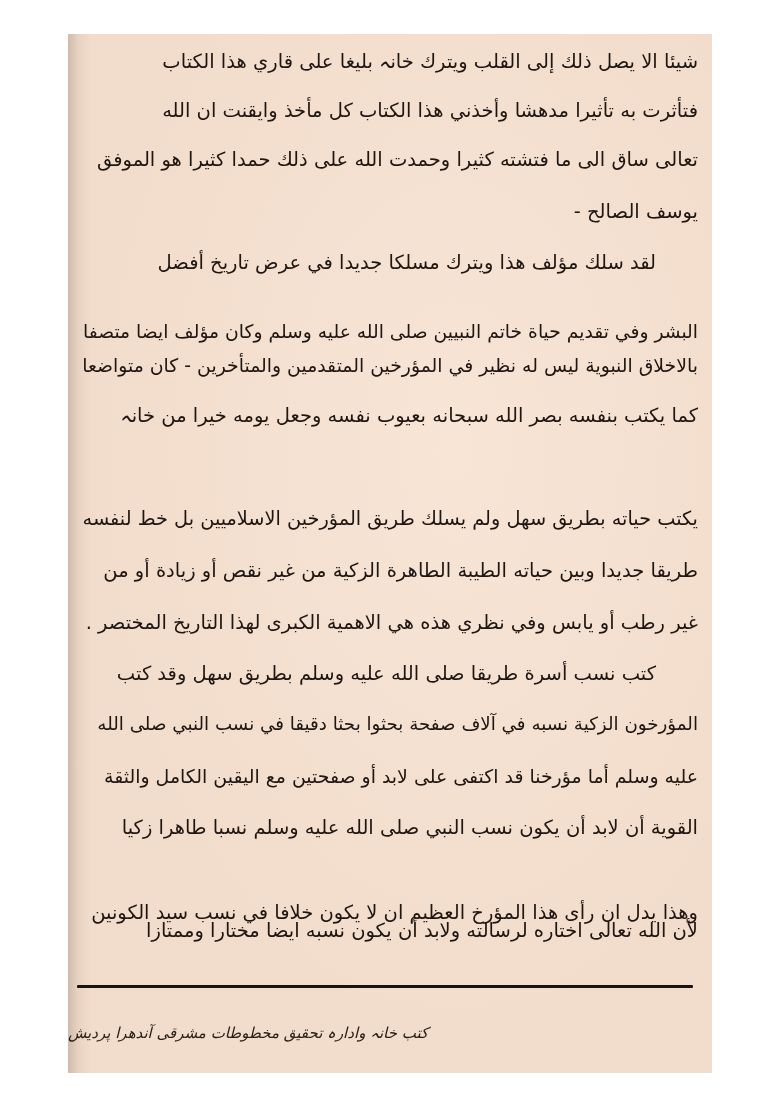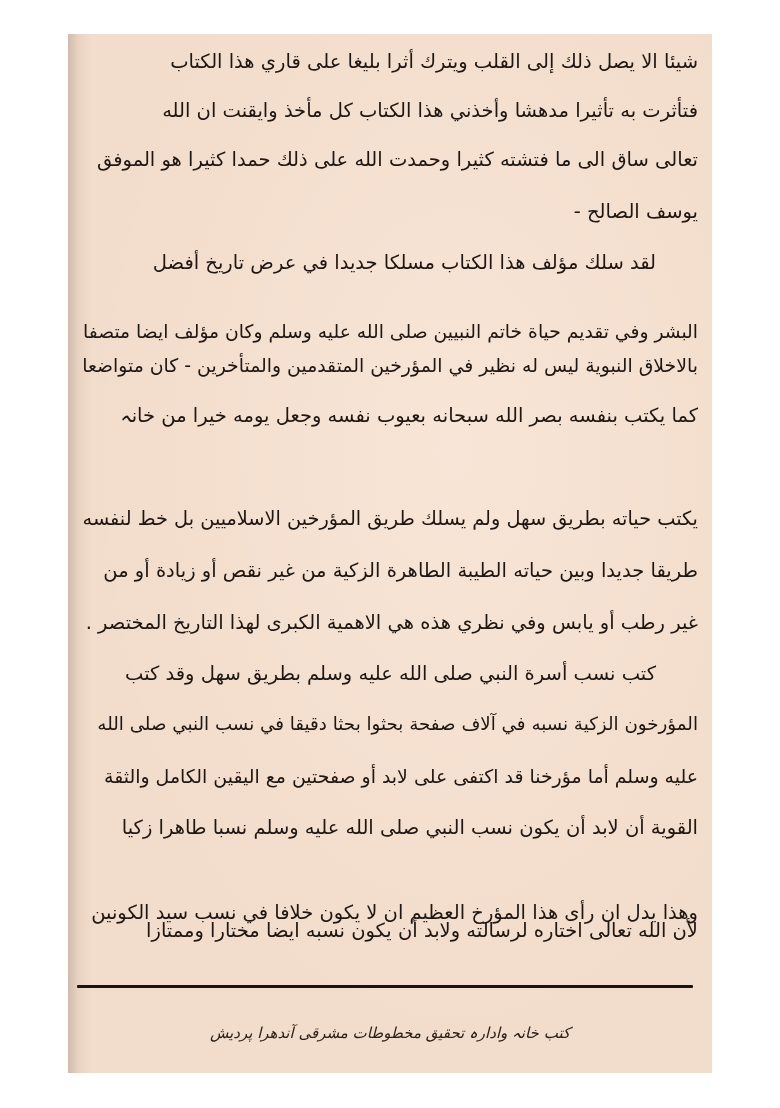--- a/index.html
+++ b/index.html
@@ -18,40 +18,40 @@
     position:absolute; right:14px; direction:rtl; text-align:right; white-space:nowrap;
     color:#1e1612; font-family:"DejaVu Sans", sans-serif; font-size:19.5px; line-height:30px;
     unicode-bidi:plaintext;
   }
   .line.indent { right:56px; }
   .rule {
     position:absolute; left:9px; width:616px; top:951px; height:3px;
     background:#1a1410; border-radius:1px;
   }
   .footer {
-    position:absolute; left:0; right:0; top:990px; text-align:center; direction:rtl;
+    position:absolute; left:0; right:0; top:990px; text-align:left; direction:rtl;
     color:#2a201a; font-family:"DejaVu Serif", serif; font-size:15px; font-style:italic;
   }
 </style>
 </head>
 <body>
 
 <div class="page">
-  <div class="line" style="top:13px;">شيئا الا يصل ذلك إلى القلب ويترك أثرا بليغا على قاري هذا الكتاب</div>
+  <div class="line" style="top:13px;">شيئا الا يصل ذلك إلى القلب ويترك خانہ بليغا على قاري هذا الكتاب</div>
   <div class="line" style="top:62px;">فتأثرت به تأثيرا مدهشا وأخذني هذا الكتاب كل مأخذ وايقنت ان الله</div>
   <div class="line" style="top:111px;">تعالى ساق الى ما فتشته كثيرا وحمدت الله على ذلك حمدا كثيرا هو الموفق</div>
   <div class="line" style="top:163px;">يوسف الصالح -</div>
-  <div class="line indent" style="top:214px;">لقد سلك مؤلف هذا الكتاب مسلكا جديدا في عرض تاريخ أفضل</div>
+  <div class="line indent" style="top:214px;">لقد سلك مؤلف هذا ويترك مسلكا جديدا في عرض تاريخ أفضل</div>
   <div class="line" style="top: 267px; font-size: 18.7395px; margin-top: 16px;">البشر وفي تقديم حياة خاتم النبيين صلى الله عليه وسلم وكان مؤلف ايضا متصفا</div>
   <div class="line" style="top: 317px; font-size: 18.8571px;">بالاخلاق النبوية ليس له نظير في المؤرخين المتقدمين والمتأخرين - كان متواضعا</div>
   <div class="line" style="top:367px;">كما يكتب بنفسه بصر الله سبحانه بعيوب نفسه وجعل يومه خيرا من خانہ</div>
   <div class="line" style="top: 470px; font-size: 19.3119px;">يكتب حياته بطريق سهل ولم يسلك طريق المؤرخين الاسلاميين بل خط لنفسه</div>
   <div class="line" style="top:522px;">طريقا جديدا وبين حياته الطيبة الطاهرة الزكية من غير نقص أو زيادة أو من</div>
   <div class="line" style="top:574px;">غير رطب أو يابس وفي نظري هذه هي الاهمية الكبرى لهذا التاريخ المختصر .</div>
-  <div class="line indent" style="top:625px;">كتب نسب أسرة النبي صلى الله عليه وسلم بطريق سهل وقد كتب</div>
+  <div class="line indent" style="top:625px;">كتب نسب أسرة طريقا صلى الله عليه وسلم بطريق سهل وقد كتب</div>
   <div class="line" style="top: 675px; font-size: 18.2831px;">المؤرخون الزكية نسبه في آلاف صفحة بحثوا بحثا دقيقا في نسب النبي صلى الله</div>
   <div class="line" style="top: 727px; font-size: 18.9165px;">عليه وسلم أما مؤرخنا قد اكتفى على لابد أو صفحتين مع اليقين الكامل والثقة</div>
   <div class="line" style="top:779px;">القوية أن لابد أن يكون نسب النبي صلى الله عليه وسلم نسبا طاهرا زكيا</div>
   <div class="line" style="top:864px;">وهذا يدل ان رأى هذا المؤرخ العظيم ان لا يكون خلافا في نسب سيد الكونين</div>
   <div class="line" style="top:882px;">لأن الله تعالى اختاره لرسالته ولابد أن يكون نسبه ايضا مختارا وممتازا</div>
 
   <div class="rule"></div>
   <div class="footer">کتب خانہ وادارہ تحقیق مخطوطات مشرقی آندھرا پردیش</div>
 </div>
 

